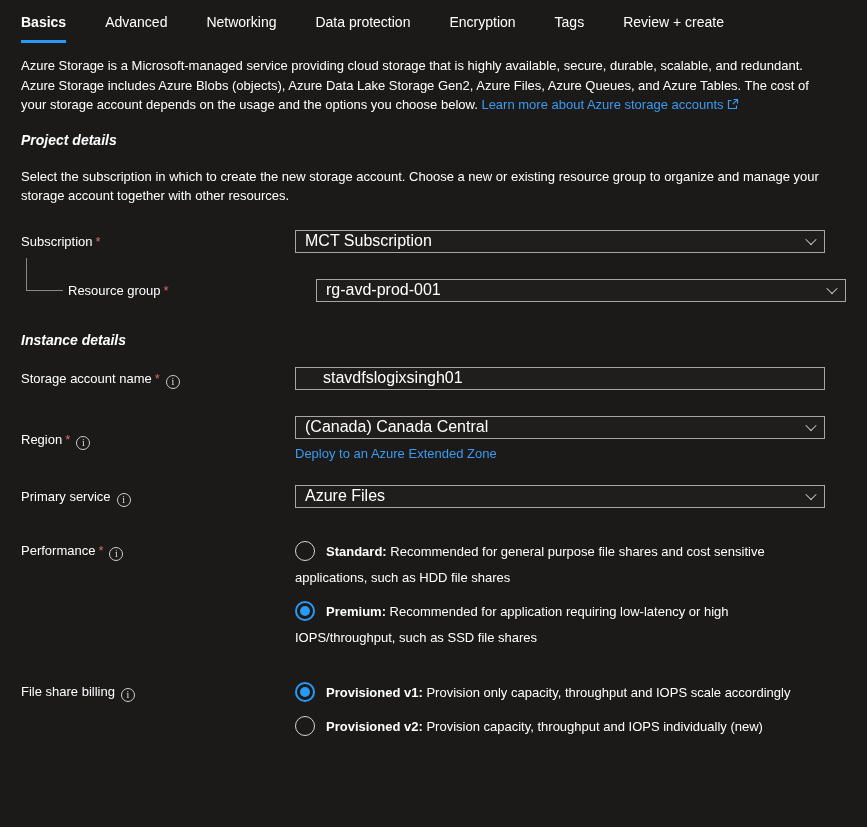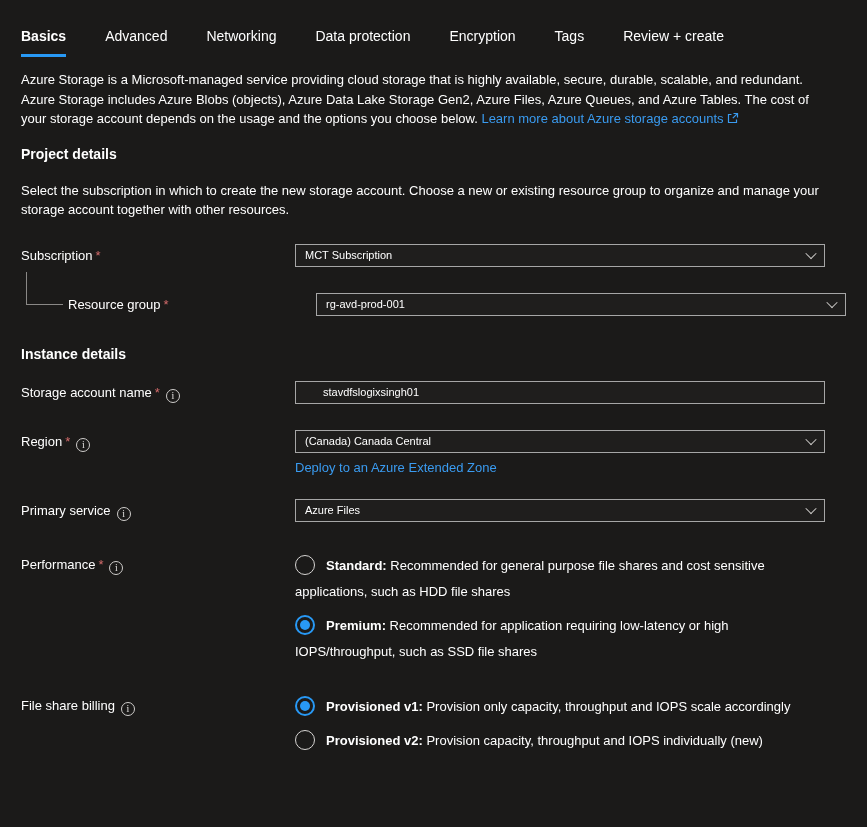--- a/index.html
+++ b/index.html
@@ -7,38 +7,38 @@
   body {
     background:#1b1a19;
     color:#ffffff;
     font-family:"Liberation Sans", sans-serif;
     font-size:13px;
     overflow:hidden;
   }
   .page { padding:0 21px; width:867px; }
 
   
-  .tabs { display:flex; gap:39px; padding-top:28px; }
+  .tabs { display:flex; gap:39px; padding-top:14px; }
   .tab {
     font-size:14px; color:#ffffff; cursor:pointer;
     position:relative; padding-bottom:13px; white-space:nowrap;
   }
   .tab.checked { font-weight:700; }
   .tab.checked::after {
     content:""; position:absolute; left:0; right:0; bottom:0;
     height:3px; background:#2899f5;
   }
 
   
   .intro { margin-top:13px; width:812px; line-height:19.5px; }
   a.link { color:#3a9bf0; text-decoration:none; cursor:pointer; }
   .ext-icon { display:inline-block; vertical-align:-1px; margin-left:3px; }
 
   
-  .section-title { font-size:14px; font-weight:700; color:#ffffff; }
+  .section-title { font-size:14px; font-weight:700; color:#ffffff;font-style:italic; }
   .title-project { margin-top:16px; }
   .section-desc { margin-top:19px; width:812px; line-height:19.5px; }
 
   
   .form { margin-top:24px; }
   .row { display:flex; align-items:flex-start; }
   .row-label {
     width:274px; flex:0 0 274px; padding-top:3px; line-height:18px; color:#ffffff;
   }
   .row-control { width:530px; flex:0 0 530px; display:flex; flex-direction:column; }
@@ -48,37 +48,37 @@
     width:14px; height:14px; border:1px solid #cfcdcb; border-radius:50%;
     font-size:10px; color:#e3e1df; margin-left:6px; vertical-align:-2px;
     font-family:"Liberation Serif", serif; cursor:default;
   }
   .info-icon::before { content:"i"; }
 
   .select, .textbox {
     height:23px; width:530px; background:#1f1e1d;
     border:1px solid #a6a6a6; color:#ffffff;
     display:flex; align-items:center; justify-content:space-between;
-    padding:0 9px; font-size:11px; cursor:pointer;
+    padding:0 9px; font-size:16px; cursor:pointer;
     font-family:"Liberation Sans", sans-serif;
   }
   .textbox { cursor:text; }
   input.textbox { display:block; padding:0 27px; }
   .chevron {
     width:8px; height:8px; border-left:1.6px solid #c8c6c4; border-bottom:1.6px solid #c8c6c4;
     transform:rotate(-45deg) translate(1px,-1px); flex:0 0 auto;
   }
   .under-link { margin-top:7px; line-height:16px; }
 
   .gap-sub { margin-bottom:26px; }
   .gap-rg  { margin-bottom:30px;justify-content:space-between; }
   .title-instance { margin-top:0; }
   .gap-after-instance { margin-top:19px; }
   .gap-storage { margin-bottom:26px; }
-  .gap-region { margin-bottom:23px; }
+  .gap-region { margin-bottom:23px;align-items:center; }
   .gap-ps { margin-bottom:31px; }
   .gap-perf { margin-bottom:29px; }
 
   
   .rg-label { position:relative; padding-left:47px; }
   .rg-connector {
     position:absolute; left:5px; top:-21px; width:37px; height:33px;
     border-left:1px solid #8a8886; border-bottom:1px solid #8a8886;
   }
 

